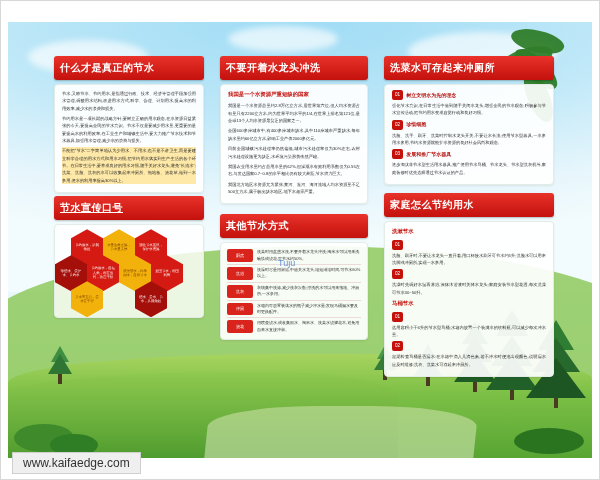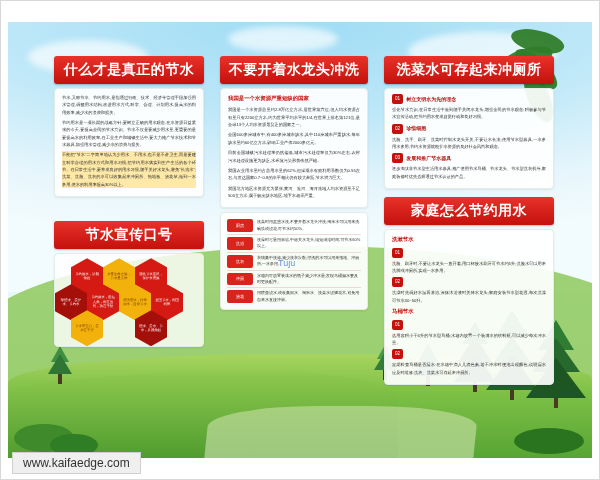--- a/index.html
+++ b/index.html
@@ -41,21 +41,21 @@
   .bush{position:absolute;border-radius:50%;background:#3f8a2a;}
 
   
   .leafy{position:absolute;right:-10px;top:-6px;width:120px;height:120px;}
   .leaf{position:absolute;width:54px;height:22px;background:#2f7d2a;border-radius:60% 40% 60% 40%;transform-origin:left center;opacity:.95;}
 
   
   .col{position:absolute;}
   .card{background:rgba(255,255,255,.92);border:1px solid #e3ece6;border-radius:4px;box-shadow:0 1px 2px rgba(0,0,0,.08);}
   .ribbon{position:relative;background:linear-gradient(180deg,#e8322a 0%,#c4110c 100%);
-          color:#fff;font-size:14px;font-weight:bold;text-align:center;
+          color:#fff;font-size:10px;font-weight:bold;
           padding:5px 6px;border-radius:3px;letter-spacing:.5px;
           box-shadow:0 1px 2px rgba(0,0,0,.25);}
   .ribbon:before,.ribbon:after{content:"";position:absolute;top:3px;width:7px;height:100%;background:#8d0a07;border-radius:2px;z-index:-1;}
   .ribbon:before{left:-6px;}
   .ribbon:after{right:-6px;}
 
   .body-txt{font-size:4.2px;line-height:1.75;color:#2b2b2b;padding:5px 7px;text-align:justify;}
   .body-txt p{margin:0 0 3px 0;}
   .hl{background:#ffe9a8;}
   .sub-red{font-size:5.4px;color:#c4110c;font-weight:bold;margin:0 0 3px 0;}
@@ -149,21 +149,21 @@
     <div class="col" style="left:46px;top:34px;width:150px;">
       <div class="ribbon">什么才是真正的节水</div>
       <div class="card" style="margin-top:4px;">
         <div class="body-txt">
           <p>节水,又称节水、节约用水,是指通过行政、技术、经济等管理手段加强用水管理,调整用水结构,改进用水方式,科学、合理、计划用水,提高水的利用效率,减少水的浪费和损失。</p>
           <p>节约用水是一项长期的战略方针,要树立正确的用水观念,在水资源日益紧张的今天,要提高全民的节水意识。节水不仅是要减少用水量,更重要的是要提高水的利用效率,在工业生产和城镇生活中,要大力推广节水技术和节水器具,加强用水管理,减少水的浪费与损失。</p>
           <p class="hl">不能把"节水"二字简单地认为少用水、不用水,也不是不讲卫生,而是要建立科学合理的用水方式和用水习惯,把节约用水落实到生产生活的各个环节。在日常生活中,要养成良好的用水习惯,随手关好水龙头,避免"长流水";洗菜、洗脸、洗衣的水可以收集起来冲厕所、拖地板、浇花草,做到一水多用,使水的利用率提高30%以上。</p>
         </div>
       </div>
 
-      <div class="ribbon" style="margin-top:24px;">节水宣传口号</div>
+      <div class="ribbon" style="margin-top:3px;text-decoration:underline;">节水宣传口号</div>
       <div class="card" style="margin-top:4px;background:rgba(255,255,255,.8);">
         <div class="hexwrap">
           <div class="hex" style="left:16px;top:4px;">节约用水，从我做起</div>
           <div class="hex y" style="left:48px;top:4px;">水是生命之源，节水是美德</div>
           <div class="hex" style="left:80px;top:4px;">强化节水意识，保护水资源</div>
           <div class="hex dk" style="left:0px;top:30px;">珍惜水、爱护水、节约水</div>
           <div class="hex" style="left:32px;top:30px;">节约用水，造福人类，利在当代，功在千秋</div>
           <div class="hex y" style="left:64px;top:30px;">依法管水，科学用水，自觉节水</div>
           <div class="hex" style="left:96px;top:30px;">全国节水，利国利民</div>
           <div class="hex y" style="left:16px;top:56px;">节水常在心，爱水在于行</div>
@@ -178,20 +178,21 @@
         <div class="body-txt">
           <p class="sub-red">我国是一个水资源严重短缺的国家</p>
           <p>我国是一个水资源总量约2.8万亿立方米,居世界第六位,但人均水资源占有量只有2200立方米,约为世界平均水平的1/4,在世界上排名第121位,是全球13个人均水资源最贫乏的国家之一。</p>
           <p>全国600多座城市中,有400多座城市缺水,其中110座城市严重缺水,每年缺水量约60亿立方米,影响工业产值2000多亿元。</p>
           <p>目前全国城镇污水处理率仍然偏低,城市污水处理率仅为30%左右,农村污水处理设施更为缺乏,水环境污染形势依然严峻。</p>
           <p>我国农业用水量约占总用水量的62%,但灌溉水有效利用系数仅为0.55左右,与发达国家0.7~0.8的水平相比仍有较大差距,节水潜力巨大。</p>
           <p>我国北方地区水资源尤为紧张,黄河、淮河、海河流域人均水资源量不足500立方米,属于极度缺水地区,地下水超采严重。</p>
         </div>
       </div>
 
+      <div class="ribbon" style="margin-top:10px;">其他节水方式</div>
       <div class="card" style="margin-top:4px;">
         <div class="tbl">
           <div class="trow">
             <div class="tkey">厨房</div>
             <div class="tval">洗菜时用盆盛水洗,不要开着水龙头冲洗;淘米水可以用来洗碗筷或浇花,可节水约50%。</div>
           </div>
           <div class="trow">
             <div class="tkey">洗浴</div>
             <div class="tval">洗澡时尽量用淋浴,中途关水龙头,缩短淋浴时间,可节水60%以上。</div>
           </div>

